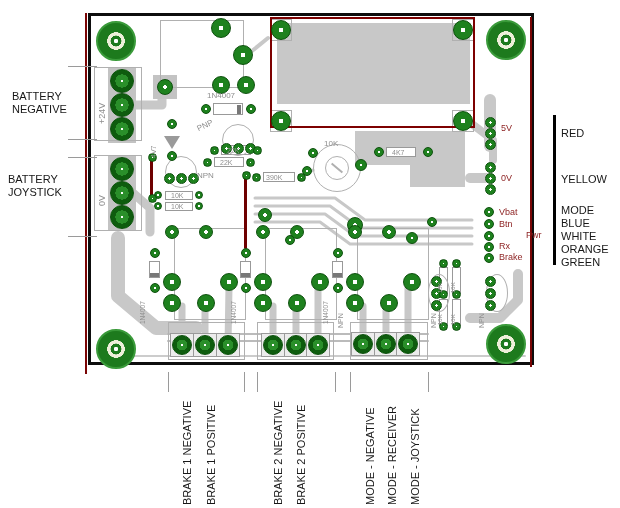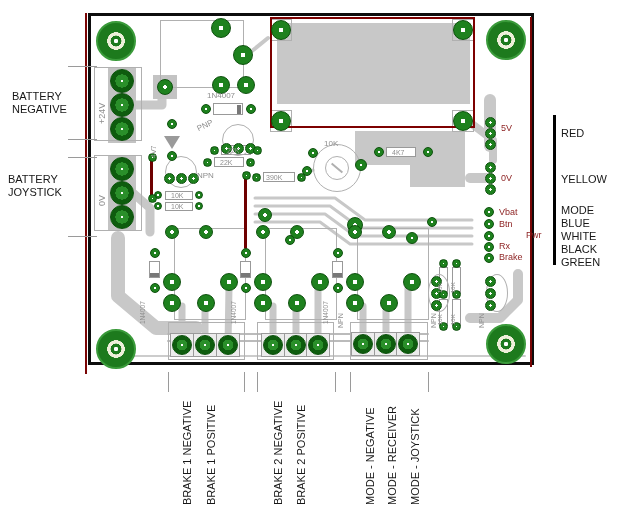--- a/index.html
+++ b/index.html
@@ -306,21 +306,21 @@
   <div class="abs leader" style="left:68px;top:157px;width:29px;height:1px;"></div>
   <div class="abs leader" style="left:68px;top:236px;width:29px;height:1px;"></div>
 
   <div class="abs sep" style="left:553px;top:115px;width:3px;height:150px;"></div>
   <div class="blk" style="left:561px;top:127px;">RED</div>
   <div class="blk" style="left:561px;top:173px;">YELLOW</div>
   <div class="blk" style="left:561px;top:204px;">
     <div>MODE</div>
     <div>BLUE</div>
     <div>WHITE</div>
-    <div>BLACK</div>
+    <div>ORANGE</div>
     <div>GREEN</div>
   </div>
 
   <div class="abs leader" style="left:168px;top:372px;width:1px;height:20px;"></div>
   <div class="abs leader" style="left:244px;top:372px;width:1px;height:20px;"></div>
   <div class="abs leader" style="left:257px;top:372px;width:1px;height:20px;"></div>
   <div class="abs leader" style="left:335px;top:372px;width:1px;height:20px;"></div>
   <div class="abs leader" style="left:350px;top:372px;width:1px;height:20px;"></div>
   <div class="abs leader" style="left:428px;top:372px;width:1px;height:20px;"></div>
 

